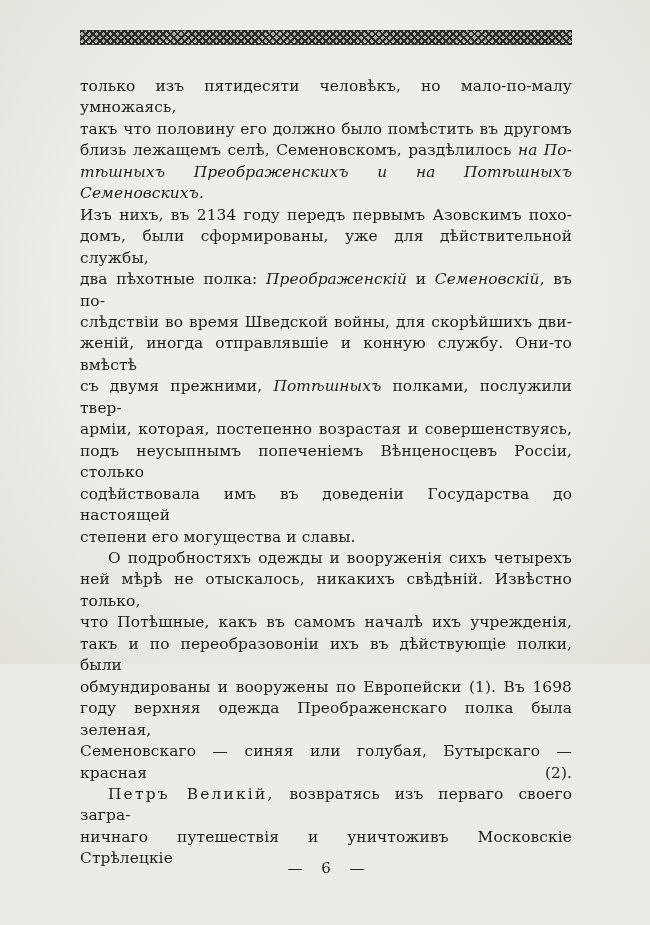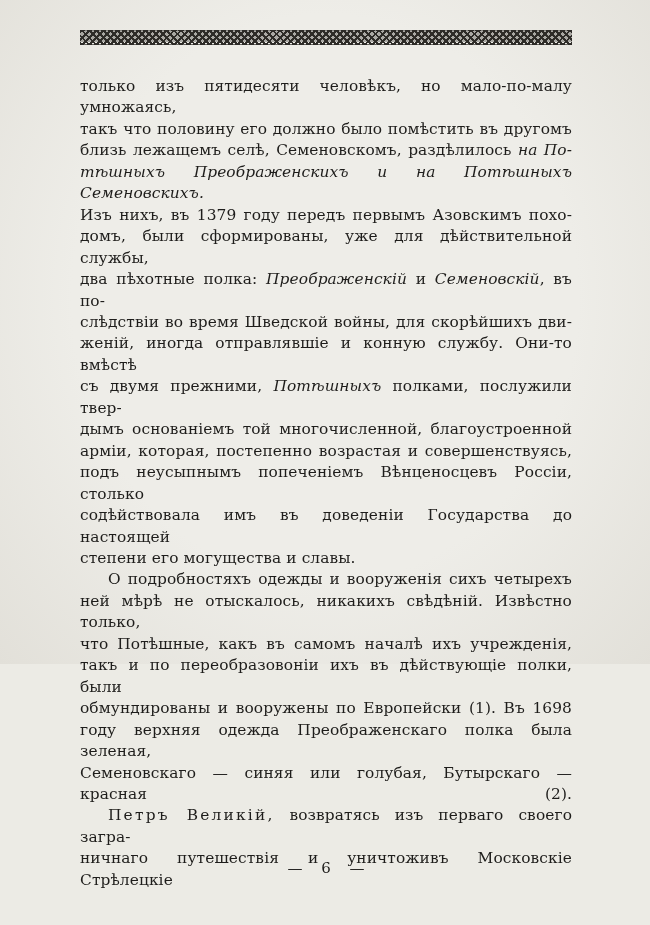--- a/index.html
+++ b/index.html
@@ -56,27 +56,26 @@
 </head>
 <body>
 
 <div class="page">
   <div class="ornament"></div>
   <div class="text-block" id="text-block">
       <div class="line"><span>только изъ пятидесяти человѣкъ, но мало-по-малу умножаясь,</span></div>
       <div class="line"><span>такъ что половину его должно было помѣстить въ другомъ</span></div>
       <div class="line"><span>близь лежащемъ селѣ, Семеновскомъ, раздѣлилось </span><span class="it">на По-</span></div>
       <div class="line"><span class="it">тѣшныхъ Преображенскихъ и на Потѣшныхъ Семеновскихъ.</span></div>
-      <div class="line"><span>Изъ нихъ, въ 1379 году передъ первымъ Азовскимъ похо-</span></div>
+      <div class="line"><span>Изъ нихъ, въ 2134 году передъ первымъ Азовскимъ похо-</span></div>
       <div class="line"><span>домъ, были сформированы, уже для дѣйствительной службы,</span></div>
       <div class="line"><span>два пѣхотные полка: </span><span class="it">Преображенскій</span><span> и </span><span class="it">Семеновскій</span><span>, въ по-</span></div>
       <div class="line"><span>слѣдствіи во время Шведской войны, для скорѣйшихъ дви-</span></div>
       <div class="line"><span>женій, иногда отправлявшіе и конную службу. Они-то вмѣстѣ</span></div>
       <div class="line"><span>съ двумя прежними, </span><span class="it">Потѣшныхъ</span><span> полками, послужили твер-</span></div>
-      <div class="line"><span>дымъ основаніемъ той многочисленной, благоустроенной</span></div>
       <div class="line"><span>арміи, которая, постепенно возрастая и совершенствуясь,</span></div>
       <div class="line"><span>подъ неусыпнымъ попеченіемъ Вѣнценосцевъ Россіи, столько</span></div>
       <div class="line"><span>содѣйствовала имъ въ доведеніи Государства до настоящей</span></div>
       <div class="line end"><span>степени его могущества и славы.</span></div>
       <div class="line ind"><span>О подробностяхъ одежды и вооруженія сихъ четырехъ</span></div>
       <div class="line"><span>ней мѣрѣ не отыскалось, никакихъ свѣдѣній. Извѣстно только,</span></div>
       <div class="line"><span>что Потѣшные, какъ въ самомъ началѣ ихъ учрежденія,</span></div>
       <div class="line"><span>такъ и по переобразовоніи ихъ въ дѣйствующіе полки, были</span></div>
       <div class="line"><span>обмундированы и вооружены по Европейски (1). Въ 1698</span></div>
       <div class="line"><span>году верхняя одежда Преображенскаго полка была зеленая,</span></div>

